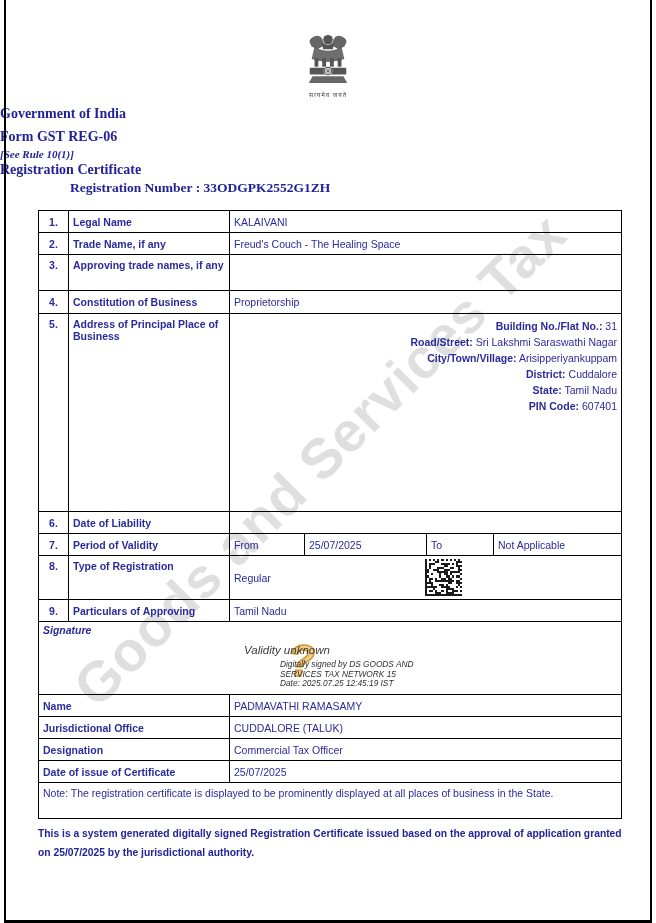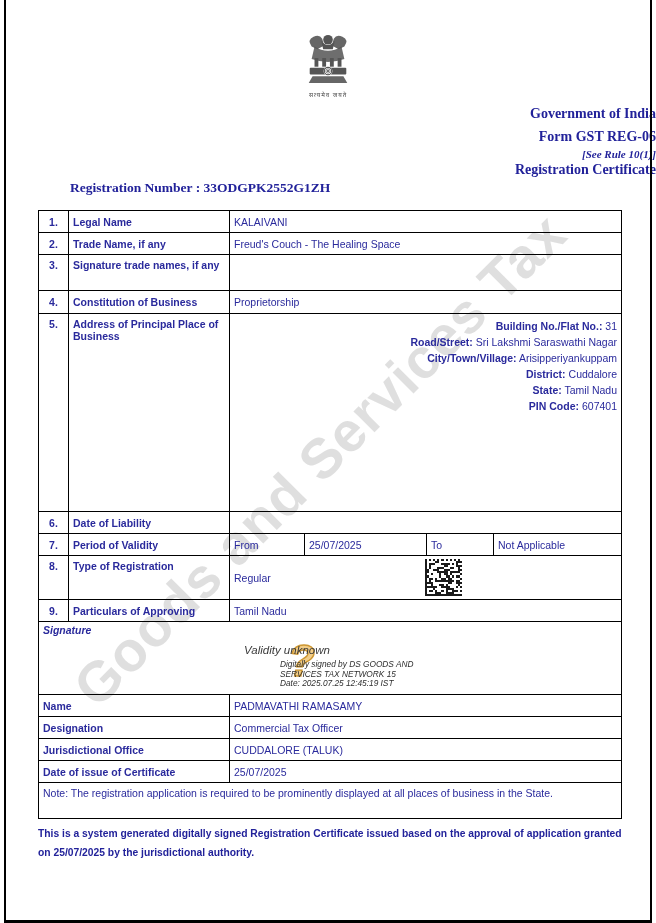--- a/index.html
+++ b/index.html
@@ -4,21 +4,21 @@
 <style>
   html,body{margin:0;padding:0;background:#fff;}
   .page{position:relative;width:656px;height:923px;background:#ffffff;overflow:hidden;
         font-family:"Liberation Sans",sans-serif;}
   .frame{position:absolute;left:4px;top:-3px;width:644px;height:921px;
          border:2px solid #000;border-bottom-width:4px;pointer-events:none;z-index:5;}
 
   
   .emblem-wrap{position:absolute;top:32px;left:0;width:100%;text-align:center;z-index:2;}
   .motto{font-size:6px;color:#3a3a3a;letter-spacing:1px;margin-top:1px;filter:blur(.3px);}
-  .hline{position:absolute;left:0;width:100%;text-align:right;color:#22229a;
+  .hline{position:absolute;left:0;width:100%;text-align:left;color:#22229a;
          font-family:"Liberation Serif",serif;font-weight:bold;z-index:2;}
   .h-gov{top:106px;font-size:14px;}
   .h-form{top:129px;font-size:14px;}
   .h-rule{top:148px;font-size:11px;font-style:italic;}
   .h-cert{top:162px;font-size:14px;}
   .regno{position:absolute;top:180px;left:70px;color:#22229a;z-index:2;
          font-family:"Liberation Serif",serif;font-weight:bold;font-size:13.5px;}
 
   
   .watermark{position:absolute;left:-25px;top:418px;width:690px;height:84px;line-height:84px;
@@ -103,21 +103,21 @@
     </tr>
 
     <tr style="height:22px">
       <td class="num">2.</td>
       <td class="lbl">Trade Name, if any</td>
       <td colspan="4">Freud's Couch - The Healing Space</td>
     </tr>
 
     <tr style="height:36px">
       <td class="num top">3.</td>
-      <td class="lbl top">Signature trade names, if any</td>
+      <td class="lbl top">Approving trade names, if any</td>
       <td colspan="4"></td>
     </tr>
 
     <tr style="height:23px">
       <td class="num">4.</td>
       <td class="lbl">Constitution of Business</td>
       <td colspan="4">Proprietorship</td>
     </tr>
 
     <tr style="height:198px">
@@ -343,32 +343,32 @@
           <div class="stamp-line">Date: 2025.07.25 12:45:19 IST</div>
         </div>
       </td>
     </tr>
 
     <tr style="height:22px">
       <td colspan="2" class="lbl">Name</td>
       <td colspan="4">PADMAVATHI RAMASAMY</td>
     </tr>
     <tr style="height:22px">
+      <td colspan="2" class="lbl">Jurisdictional Office</td>
+      <td colspan="4">CUDDALORE (TALUK)</td>
+    </tr>
+    <tr style="height:22px">
       <td colspan="2" class="lbl">Designation</td>
       <td colspan="4">Commercial Tax Officer</td>
     </tr>
     <tr style="height:22px">
-      <td colspan="2" class="lbl">Jurisdictional Office</td>
-      <td colspan="4">CUDDALORE (TALUK)</td>
-    </tr>
-    <tr style="height:22px">
       <td colspan="2" class="lbl">Date of issue of Certificate</td>
       <td colspan="4">25/07/2025</td>
     </tr>
 
     <tr style="height:36px">
-      <td colspan="6" class="top">Note: The registration application is required to be prominently displayed at all places of business in the State.</td>
+      <td colspan="6" class="top">Note: The registration certificate is displayed to be prominently displayed at all places of business in the State.</td>
     </tr>
   </tbody>
     </table>
 
   <div class="footer">This is a system generated digitally signed Registration Certificate issued based on the approval of application granted on 25/07/2025 by the jurisdictional authority.</div>
 </div>
 
 </body></html>

